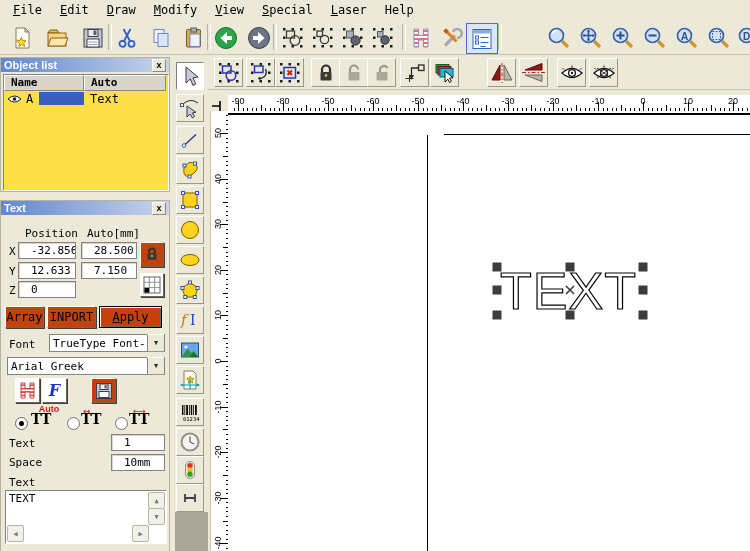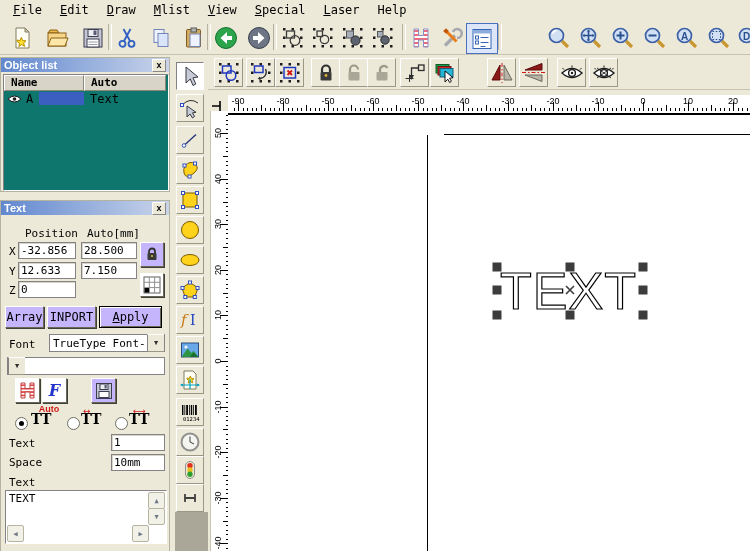--- a/index.html
+++ b/index.html
@@ -20,22 +20,22 @@
   .pressed{border:1px solid #4a70c0;background:#dce6f8;}
   
   .panel{position:absolute;left:0;width:170px;background:#ece9d8;border:1px solid #b6b2a0;box-sizing:border-box;}
   .ptitle{height:14px;background:linear-gradient(90deg,#6188cf,#c9d4ea);color:#fff;
           font:bold 11px "Liberation Sans",sans-serif;padding:0 3px;display:flex;align-items:center;}
   .ptitle .grow{flex:1;}
   .pclose{width:12px;height:11px;background:#ece9d8;border:1px solid;border-color:#fff #888 #888 #fff;
           font:bold 9px "Liberation Sans",sans-serif;display:flex;align-items:center;justify-content:center;color:#000;}
   .sunken{border:1px solid;border-color:#848284 #fff #fff #848284;background:#fff;}
   .field{position:absolute;background:#fff;border:1px solid #848284;box-shadow:inset 1px 1px 0 #d8d4c8;
-         font:11px "DejaVu Sans Mono",monospace;padding:1px 2px;box-sizing:border-box;white-space:nowrap;overflow:hidden;}
-  .btn{position:absolute;background:#c4b5fd;border:1px solid;border-color:#fff #6a6856 #6a6856 #fff;
+         font:11px "DejaVu Sans Mono",monospace;padding:1px 12px;box-sizing:border-box;white-space:nowrap;overflow:hidden;}
+  .btn{position:absolute;background:#c2410c;border:1px solid;border-color:#fff #6a6856 #6a6856 #fff;
        box-shadow:1px 1px 0 #40403a;font:12px "DejaVu Sans Mono",monospace;
        display:flex;align-items:center;justify-content:center;box-sizing:border-box;}
   .btn.default{border:1px solid #000;box-shadow:inset 1px 1px 0 #fff,inset -1px -1px 0 #6a6856;}
   .combo{position:absolute;background:#fff;border:1px solid #848284;box-sizing:border-box;
          font:11px "DejaVu Sans Mono",monospace;display:flex;align-items:center;}
   .combo .val{flex:1;padding-left:3px;white-space:nowrap;overflow:hidden;}
   .drop{width:16px;height:100%;background:#ece9d8;border-left:1px solid #848284;display:flex;align-items:center;justify-content:center;
         font-size:7px;color:#303030;border-top:1px solid #fff;border-bottom:1px solid #9a9884;}
   .radio{position:absolute;width:11px;height:11px;border-radius:50%;background:#fff;border:1px solid #707068;
          display:flex;align-items:center;justify-content:center;}
@@ -65,21 +65,21 @@
 </style>
 </head>
 <body>
 
 <div id="app">
 
   <div id="menubar" class="abs">
     <div class="menu-item"><span class="u">F</span><span>ile</span></div>
     <div class="menu-item"><span class="u">E</span><span>dit</span></div>
     <div class="menu-item"><span class="u">D</span><span>raw</span></div>
-    <div class="menu-item"><span class="u">M</span><span>list</span></div>
+    <div class="menu-item"><span class="u">M</span><span>odify</span></div>
     <div class="menu-item"><span class="u">V</span><span>iew</span></div>
     <div class="menu-item"><span class="u">S</span><span>pecial</span></div>
     <div class="menu-item"><span class="u">L</span><span>aser</span></div>
     <div class="menu-item"><span class="u"></span><span>Help</span></div>
   </div>
 
   <div id="toolbar1" class="abs">
     <div class="tbtn" style="left:6px">
         <span>
           <svg width="24" height="24">
@@ -471,21 +471,21 @@
         </span>
       </div>
   </div>
 
   <div class="panel" style="top:57px;height:135px;">
     <div class="ptitle">
       <span>Object list</span>
       <span class="grow"></span>
       <span class="pclose">x</span>
     </div>
-    <div class="abs sunken" style="left:2px;top:16px;width:164px;height:115px;background:#0f766e;">
+    <div class="abs sunken" style="left:2px;top:16px;width:164px;height:115px;background:#fde047;">
       <div class="abs" style="left:0;top:0;width:80px;height:16px;background:#d8d4c8;border:1px solid;border-color:#fff #8a8876 #8a8876 #fff;box-sizing:border-box;font:bold 11px 'DejaVu Sans Mono',monospace;padding-left:6px;">Name</div>
       <div class="abs" style="left:80px;top:0;width:82px;height:16px;background:#d8d4c8;border:1px solid;border-color:#fff #8a8876 #8a8876 #fff;box-sizing:border-box;font:bold 11px 'DejaVu Sans Mono',monospace;padding-left:6px;">Auto</div>
       <div class="abs" style="left:0;top:16px;width:162px;height:16px;">
         <span class="abs" style="left:3px;top:2px;">
             <svg width="15" height="12">
               <path d="M1 6q6.5-6 13 0q-6.5 6-13 0z" fill="#fff" stroke="#1c1c1c"></path>
               <circle cx="7.5" cy="6" r="1.8" fill="#1c1c1c"></circle>
             </svg>
           </span>
         <span class="abs" style="left:22px;top:1px;font:12px 'DejaVu Sans Mono',monospace;">A</span>
@@ -539,20 +539,21 @@
         <span class="u" style="text-decoration:underline">A</span>
         <span>pply</span>
       </div>
 
     <span class="lab" style="left:8px;top:137px;">Font</span>
     <div class="combo" style="left:48px;top:133px;width:116px;height:18px;">
       <span class="val">TrueType Font-16</span>
       <span class="drop">▼</span>
     </div>
     <div class="combo" style="left:6px;top:156px;width:158px;height:18px;">
+      <span class="val">Arial Greek</span>
       <span class="drop">▼</span>
     </div>
 
     <div class="btn" style="left:14px;top:177px;width:25px;height:25px;background:#fff;">
         <span>
           <svg width="19" height="19">
             <defs>
               <pattern id="hp2" width="3.4" height="3.4" patternUnits="userSpaceOnUse">
                 <rect width="3.4" height="3.4" fill="#fff"></rect>
                 <rect width="3.4" height="1.7" fill="#e04848"></rect>

